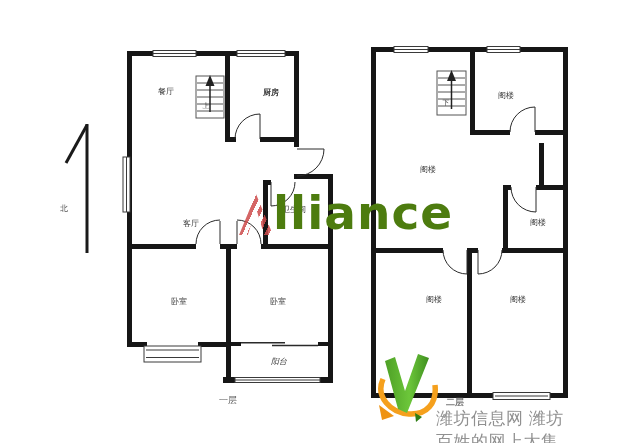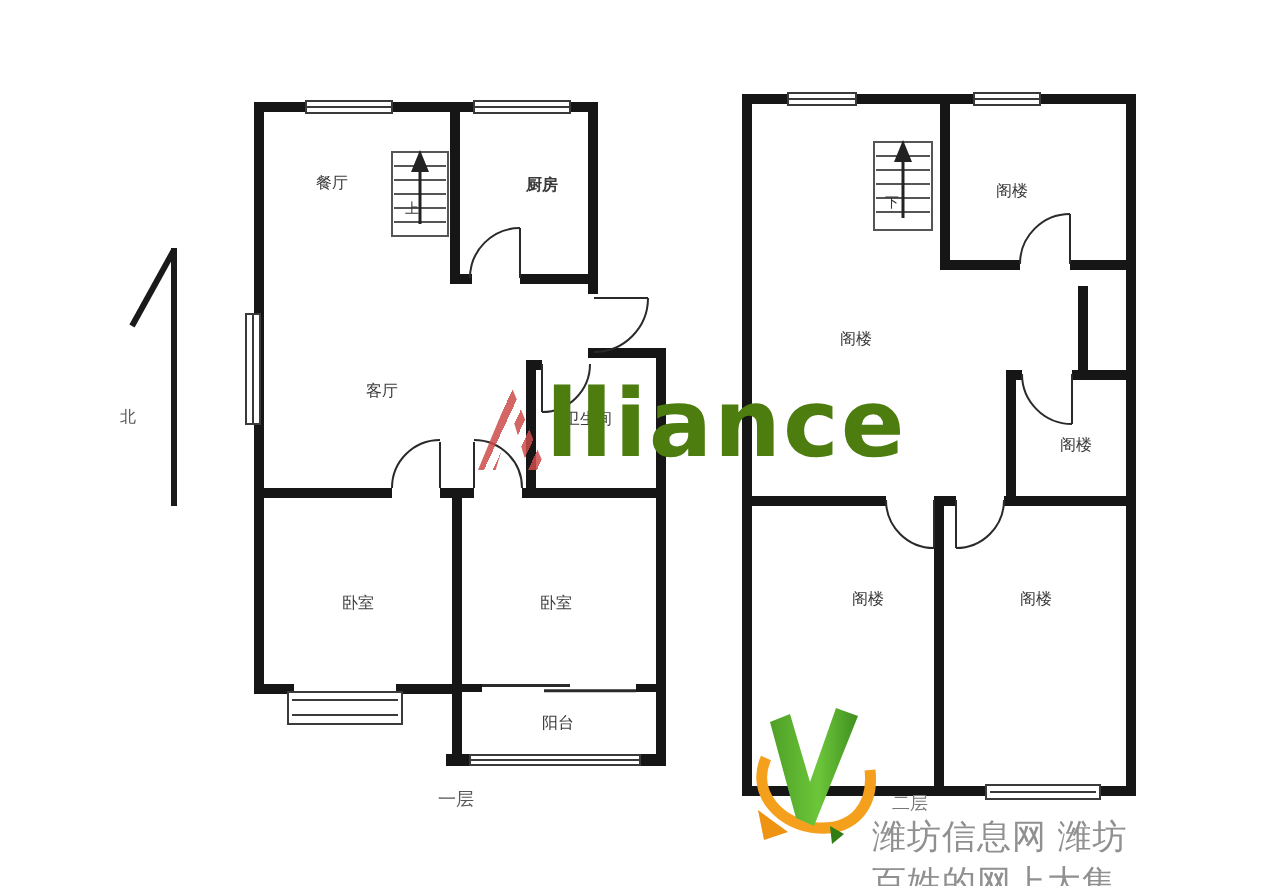--- a/index.html
+++ b/index.html
@@ -16,21 +16,21 @@
   #wm-a{width:34px;height:41px;margin-top:2px;
         background:repeating-linear-gradient(115deg,rgba(205,75,75,.85) 0 4px,rgba(255,255,255,0) 4px 8px);
         clip-path:polygon(50% 0,100% 100%,74% 100%,50% 34%,26% 100%,0 100%);}
   #wm-rest{font-size:47px;font-weight:bold;color:#4d7c0f;line-height:0.9;letter-spacing:1px;
            font-family:"DejaVu Sans", sans-serif;}
   
   #logo-title{position:absolute;left:431px;top:362px;z-index:3;font-size:33px;font-weight:bold;
               color:#3d3d3d;letter-spacing:2px;line-height:1.2;}
   #logo-sub{position:absolute;left:436px;top:407px;z-index:3;font-size:17px;color:#909090;
             letter-spacing:0.5px;}
-  .behind{z-index:1;color:#777;}
+  .behind{z-index:1;color:#777;font-weight:bold;}
 </style>
 </head>
 <body>
 
 <div id="stage">
 
   <svg width="640" height="443" viewBox="0 0 640 443">
 
     <g fill="#161616">
       <rect x="127" y="51" width="172" height="5"></rect>
@@ -146,25 +146,25 @@
     </g>
 
     <g stroke="#1a1a1a" stroke-width="3" fill="none">
       <line x1="87" y1="124" x2="87" y2="253"></line>
       <line x1="87" y1="125" x2="66" y2="163"></line>
     </g>
   </svg>
 
   <div class="lbl" style="left:166px;top:92px;">餐厅</div>
   <div class="lbl" style="left:271px;top:93px;font-weight:bold;">厨房</div>
-  <div class="lbl" style="left:191px;top:196px;">客厅</div>
+  <div class="lbl" style="left:191px;top:224px;">客厅</div>
   <div class="lbl" style="left:294px;top:210px;z-index:2;">卫生间</div>
   <div class="lbl" style="left:179px;top:302px;">卧室</div>
   <div class="lbl" style="left:278px;top:302px;">卧室</div>
-  <div class="lbl" style="left:279px;top:362px;">阳台</div>
+  <div class="lbl" style="left:279px;top:362px;font-style:italic;">阳台</div>
   <div class="lbl tiny" style="left:206px;top:105px;">上</div>
   <div class="lbl floorcap" style="left:228px;top:400px;">一层</div>
 
   <div class="lbl" style="left:506px;top:96px;">阁楼</div>
   <div class="lbl" style="left:428px;top:170px;">阁楼</div>
   <div class="lbl" style="left:538px;top:223px;">阁楼</div>
   <div class="lbl" style="left:434px;top:300px;">阁楼</div>
   <div class="lbl" style="left:518px;top:300px;">阁楼</div>
   <div class="lbl tiny" style="left:446px;top:102px;">下</div>
   <div class="lbl floorcap behind" style="left:455px;top:402px;">二层</div>

